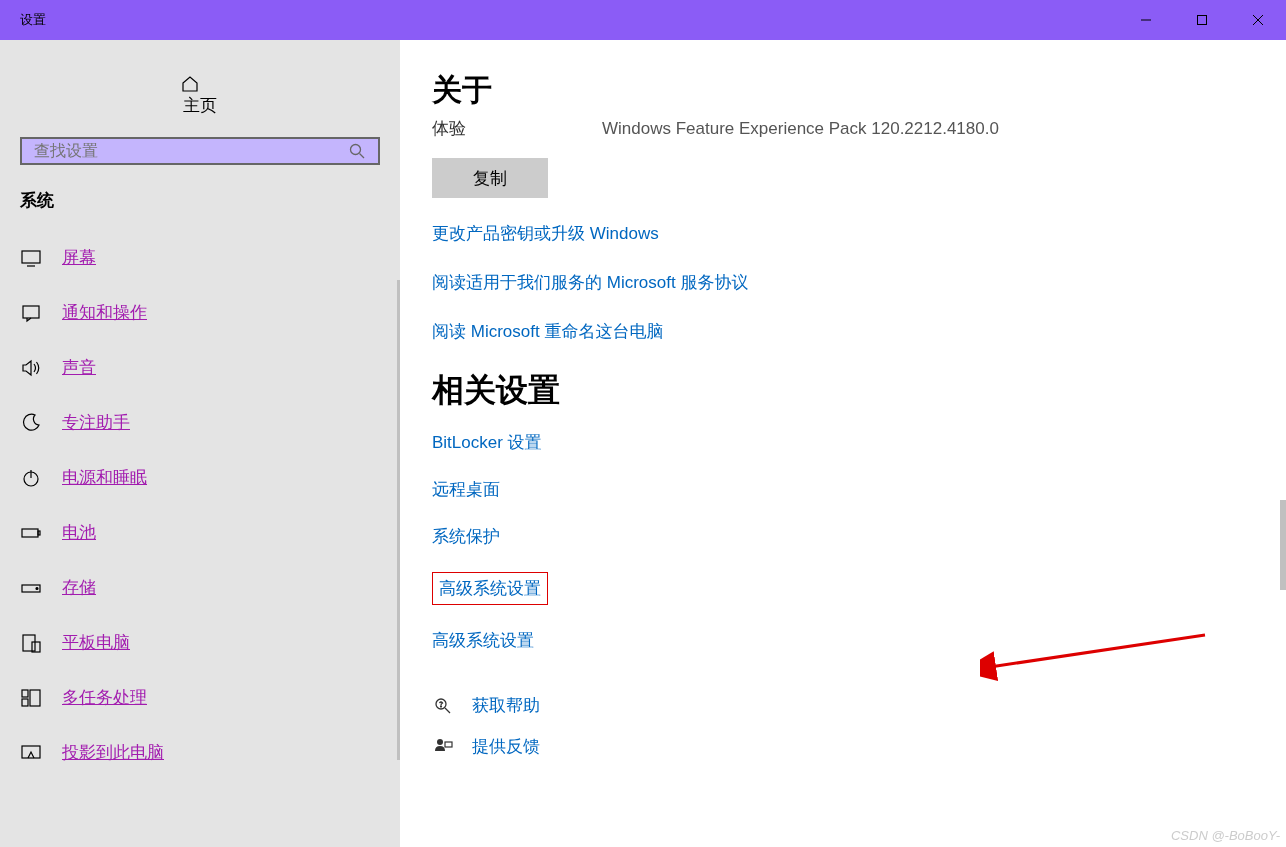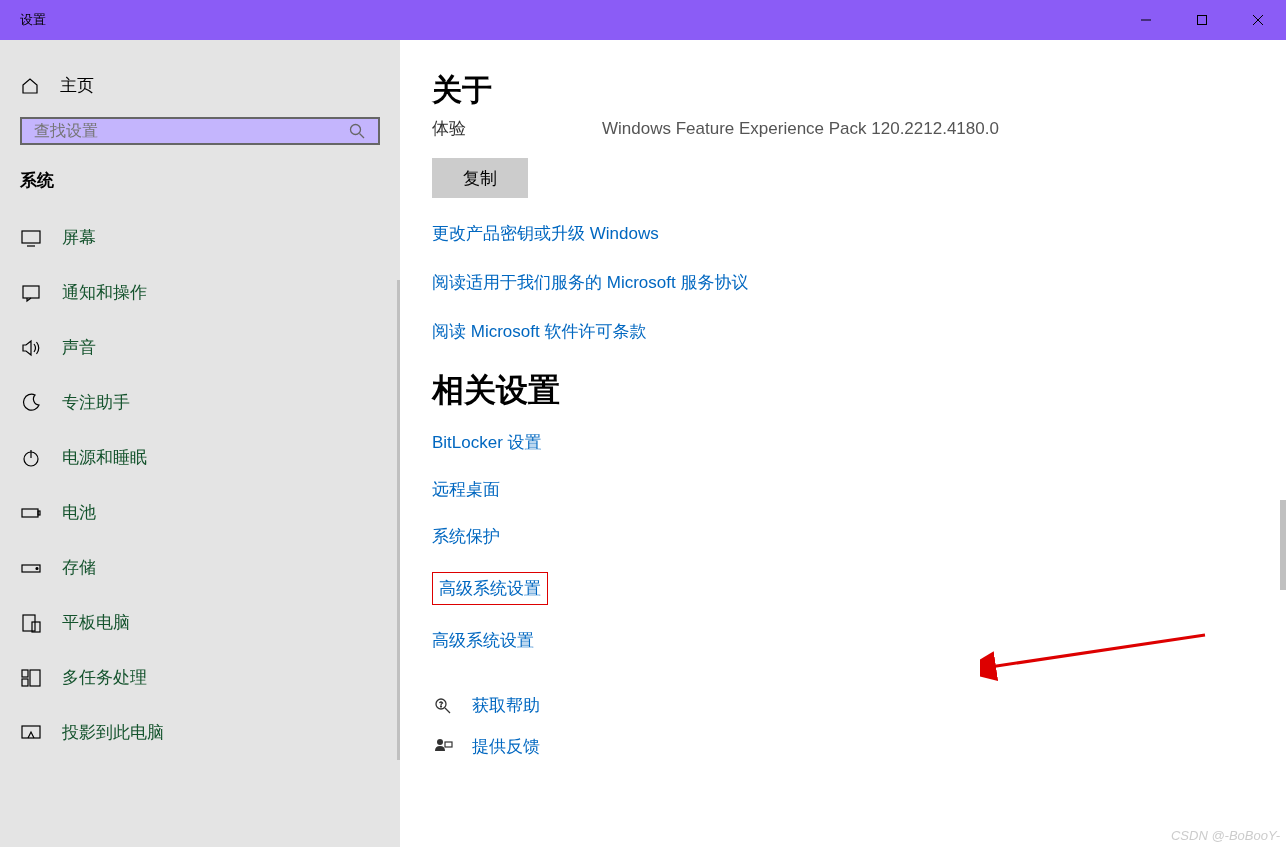--- a/index.html
+++ b/index.html
@@ -9,44 +9,44 @@
     .titlebar-title { padding-left: 20px; font-size: 13px; color: #000; }
     .titlebar-controls { margin-left: auto; display: flex; }
     .title-btn { width: 56px; height: 40px; display: flex; align-items: center; justify-content: center; cursor: default; }
     .title-btn svg { stroke: #000; fill: none; }
 
     .main { flex: 1; display: flex; overflow: hidden; }
 
     .sidebar { width: 400px; background: #e4e4e4; padding: 20px 0 0 0; position: relative; }
     .sidebar::after { content: ""; position: absolute; right: 0; top: 240px; width: 3px; height: 480px; background: #c0c0c0; }
 
-    .home-item { display: flex; align-items: center; padding: 14px 20px; cursor: default; }
+    .home-item { display: flex; align-items: center; padding: 14px 20px; cursor: default; flex-direction: column; }
     .home-item .icon { width: 20px; height: 20px; display: flex; align-items: center; justify-content: center; margin-right: 20px; }
     .home-item .label { font-size: 17px; color: #000; }
 
     .search-box { margin: 6px 20px 20px 20px; height: 28px; border: 2px solid #666; background: #c4b5fd; display: flex; align-items: center; padding: 0 12px; }
     .search-box input { flex: 1; border: none; background: transparent; font-size: 16px; color: #555; outline: none; }
     .search-box .icon { width: 18px; height: 18px; }
 
     .section-heading { font-size: 17px; font-weight: bold; padding: 4px 20px 18px 20px; }
 
     .nav-item { display: flex; align-items: center; padding: 16px 20px; cursor: default; }
     .nav-item .icon { width: 22px; height: 22px; display: flex; align-items: center; justify-content: center; margin-right: 20px; }
-    .nav-item .label { font-size: 17px; color: #14532d; }
+    .nav-item .label { font-size: 17px; color: #a21caf; text-decoration: underline; }
 
     .content { flex: 1; padding: 30px 0 0 32px; position: relative; overflow: hidden; }
     .content::after { content: ""; position: absolute; right: 0; top: 460px; width: 6px; height: 90px; background: #c0c0c0; }
 
     .page-title { font-size: 30px; font-weight: 600; margin-bottom: 6px; }
 
     .info-row { display: flex; align-items: baseline; font-size: 17px; color: #333; }
     .info-key { width: 170px; }
     .info-val { color: #555; }
 
-    .copy-btn { margin-top: 18px; width: 96px; height: 40px; background: #ccc; border: none; font-size: 17px; cursor: default; display:inline-flex; align-items:center; justify-content:center; }
+    .copy-btn { margin-top: 18px; width: 116px; height: 40px; background: #ccc; border: none; font-size: 17px; cursor: default; display:inline-flex; align-items:center; justify-content:center; }
 
     .link-list { margin-top: 24px; }
     .link { display: block; font-size: 17px; color: #0067c0; text-decoration: none; margin-bottom: 26px; cursor: default; }
 
     .sub-heading { font-size: 32px; font-weight: 600; margin-top: 16px; margin-bottom: 18px; }
 
     .related-link { display:block; font-size: 17px; color: #0067c0; margin-bottom: 24px; cursor: default; }
     .highlight-box { display:inline-block; border: 1.5px solid #d00; padding: 4px 6px; }
 
     .help-item { display: flex; align-items: center; margin-bottom: 18px; cursor: default; }
@@ -206,21 +206,21 @@
       <span class="info-val">Windows Feature Experience Pack 120.2212.4180.0</span>
     </div>
 
     <button class="copy-btn">
         <span>复制</span>
       </button>
 
     <div class="link-list">
       <a class="link">更改产品密钥或升级 Windows</a>
       <a class="link">阅读适用于我们服务的 Microsoft 服务协议</a>
-      <a class="link">阅读 Microsoft 软件许可条款</a>
+      <a class="link">阅读 Microsoft 重命名这台电脑</a>
     </div>
 
     <div class="sub-heading">相关设置</div>
 
     <a class="related-link">BitLocker 设置</a>
     <a class="related-link">远程桌面</a>
     <a class="related-link">系统保护</a>
     <div style="margin-bottom:24px;"><span class="highlight-box"><a class="related-link" style="margin-bottom:0;display:inline;">高级系统设置</a></span></div>
     <a class="related-link">高级系统设置</a>
 

